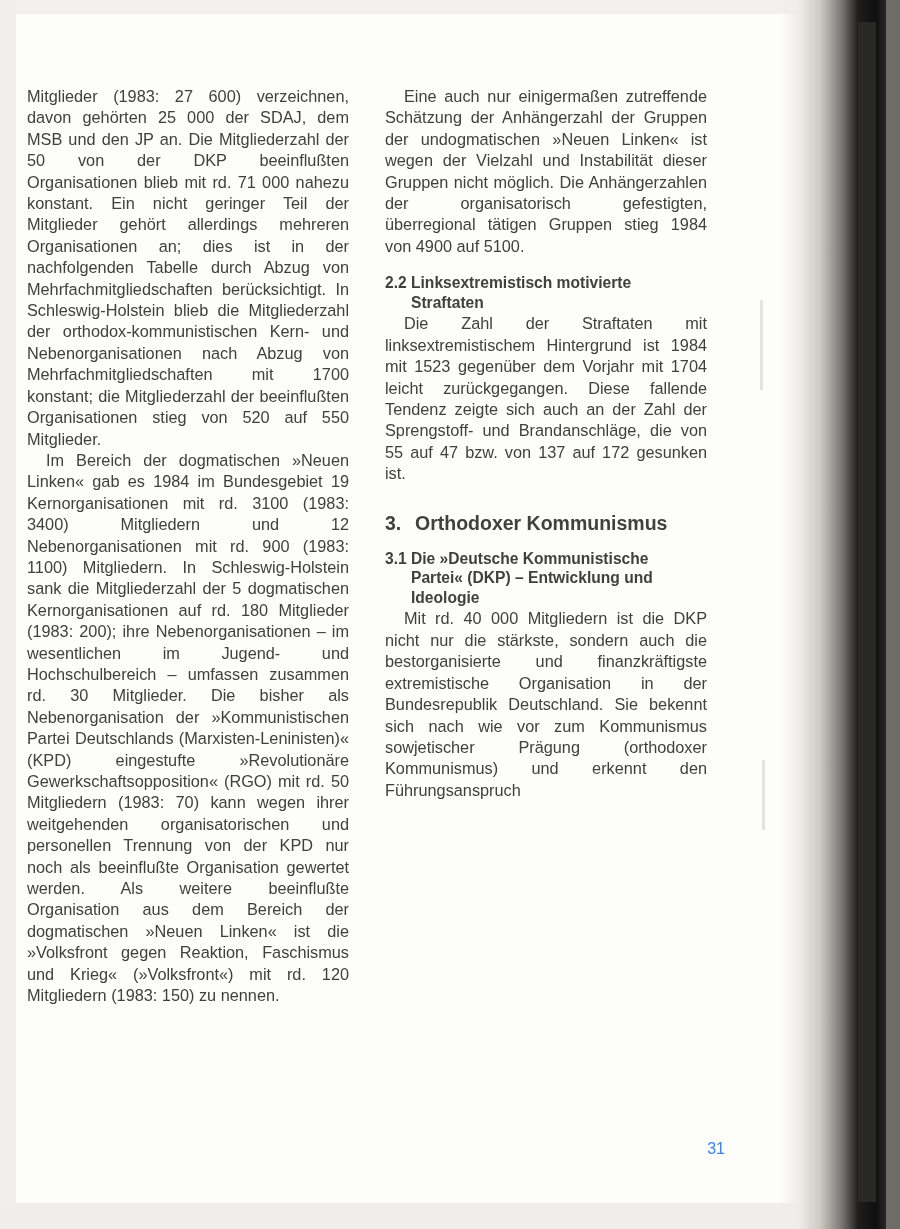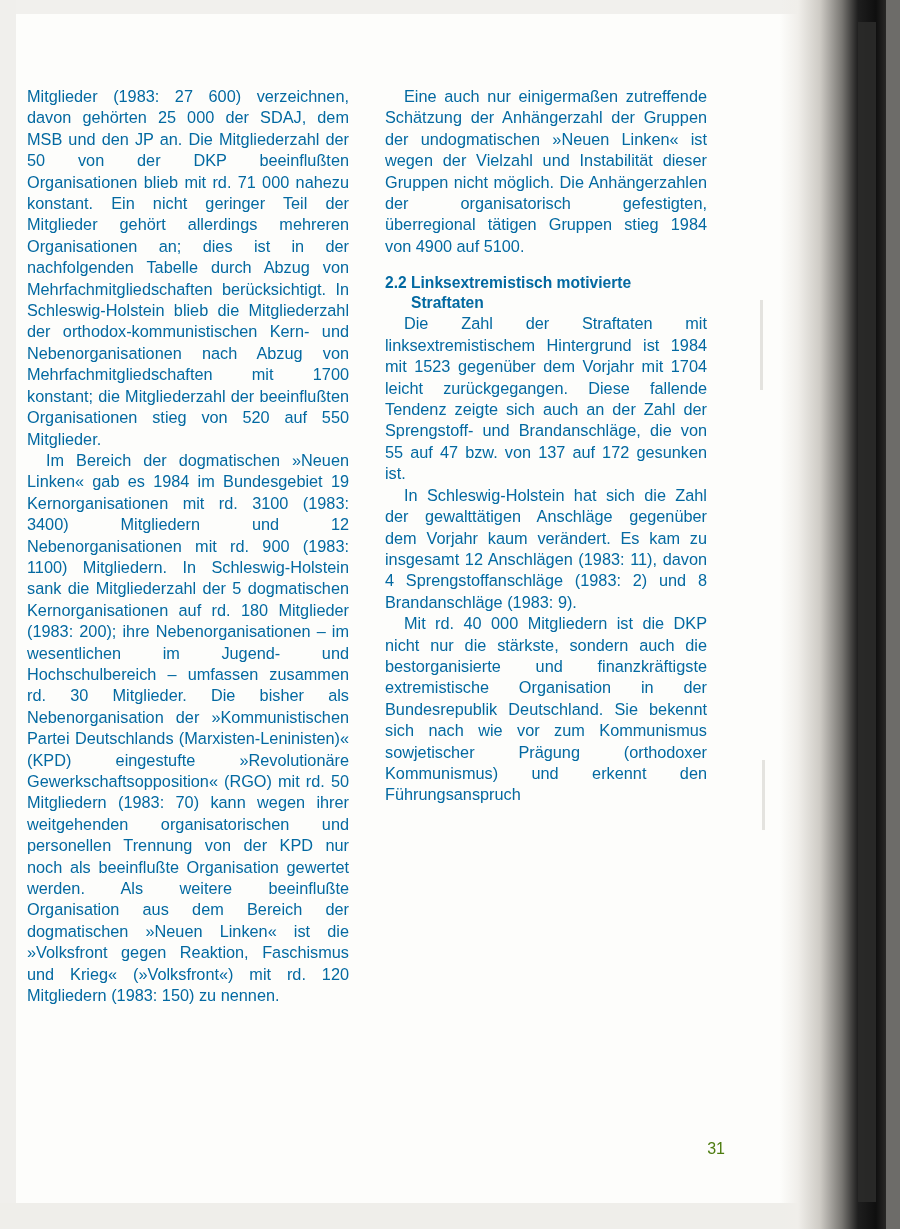--- a/index.html
+++ b/index.html
@@ -66,21 +66,21 @@
   .text-col-wrap {
     position: absolute;
     left: 0; top: 0;
     width: 780px; height: 1229px;
   }
 
   .col {
     position: absolute;
     top: 86px;
     width: 322px;
-    color: #0369a1;
+    color: #404040;
     font-size: 16.3px;
     line-height: 21.4px;
     text-align: justify;
     -webkit-hyphens: none;
     hyphens: none;
   }
   .col.left  { left: 27px; }
   .col.right { left: 385px; }
 
   p {
@@ -126,21 +126,21 @@
   }
   h3.sub.tight { margin-top: 16px; }
 
   .pagenum {
     position: absolute;
     left: 403px;
     top: 1140px;
     width: 322px;
     text-align: right;
     font-size: 16px;
-    color: #4d7c0f;
+    color: #3b82f6;
   }
   
   .speck {
     position: absolute;
     background: #cfcdc8;
     opacity: .55;
   }
 </style>
 </head>
 <body>
@@ -158,23 +158,28 @@
     </div>
 
     <div class="col right">
       <p>Eine auch nur einigermaßen zutreffende Schätzung der Anhängerzahl der Gruppen der undogmatischen »Neuen Linken« ist wegen der Vielzahl und Instabilität dieser Gruppen nicht möglich. Die Anhängerzahlen der organisatorisch gefestigten, überregional tätigen Gruppen stieg 1984 von 4900 auf 5100.</p>
 
       <h3 class="sub tight">
         <span class="num">2.2</span><span class="body">Linksextremistisch motivierte Straftaten</span>
       </h3>
 
       <p>Die Zahl der Straftaten mit linksextremistischem Hintergrund ist 1984 mit 1523 gegenüber dem Vorjahr mit 1704 leicht zurückgegangen. Diese fallende Tendenz zeigte sich auch an der Zahl der Sprengstoff- und Brandanschläge, die von 55 auf 47 bzw. von 137 auf 172 gesunken ist.</p>
-      <p>In Schleswig-Holstein hat sich die Zahl der gewalttätigen Anschläge gegenüber dem Vorjahr kaum verändert. Es kam zu insgesamt 12 Anschlägen (1983: 11), davon 4 Sprengstoffanschläge (1983: 2) und 8 Brandanschläge (1983: 9).</p>
 
+      <h2 class="section">
+        <span class="num">3.</span><span class="body">Orthodoxer Kommunismus</span>
+      </h2>
 
+      <h3 class="sub">
+        <span class="num">3.1</span><span class="body">Die »Deutsche Kommunistische Partei« (DKP) – Entwicklung und Ideologie</span>
+      </h3>
 
       <p>Mit rd. 40 000 Mitgliedern ist die DKP nicht nur die stärkste, sondern auch die bestorganisierte und finanzkräftigste extremistische Organisation in der Bundesrepublik Deutschland. Sie bekennt sich nach wie vor zum Kommunismus sowjetischer Prägung (orthodoxer Kommunismus) und erkennt den Führungsanspruch</p>
     </div>
 
     <div class="pagenum">31</div>
   </div>
 
   <div class="gutter"></div>
   <div class="gutter-band"></div>
   <div class="gutter-band2"></div>

